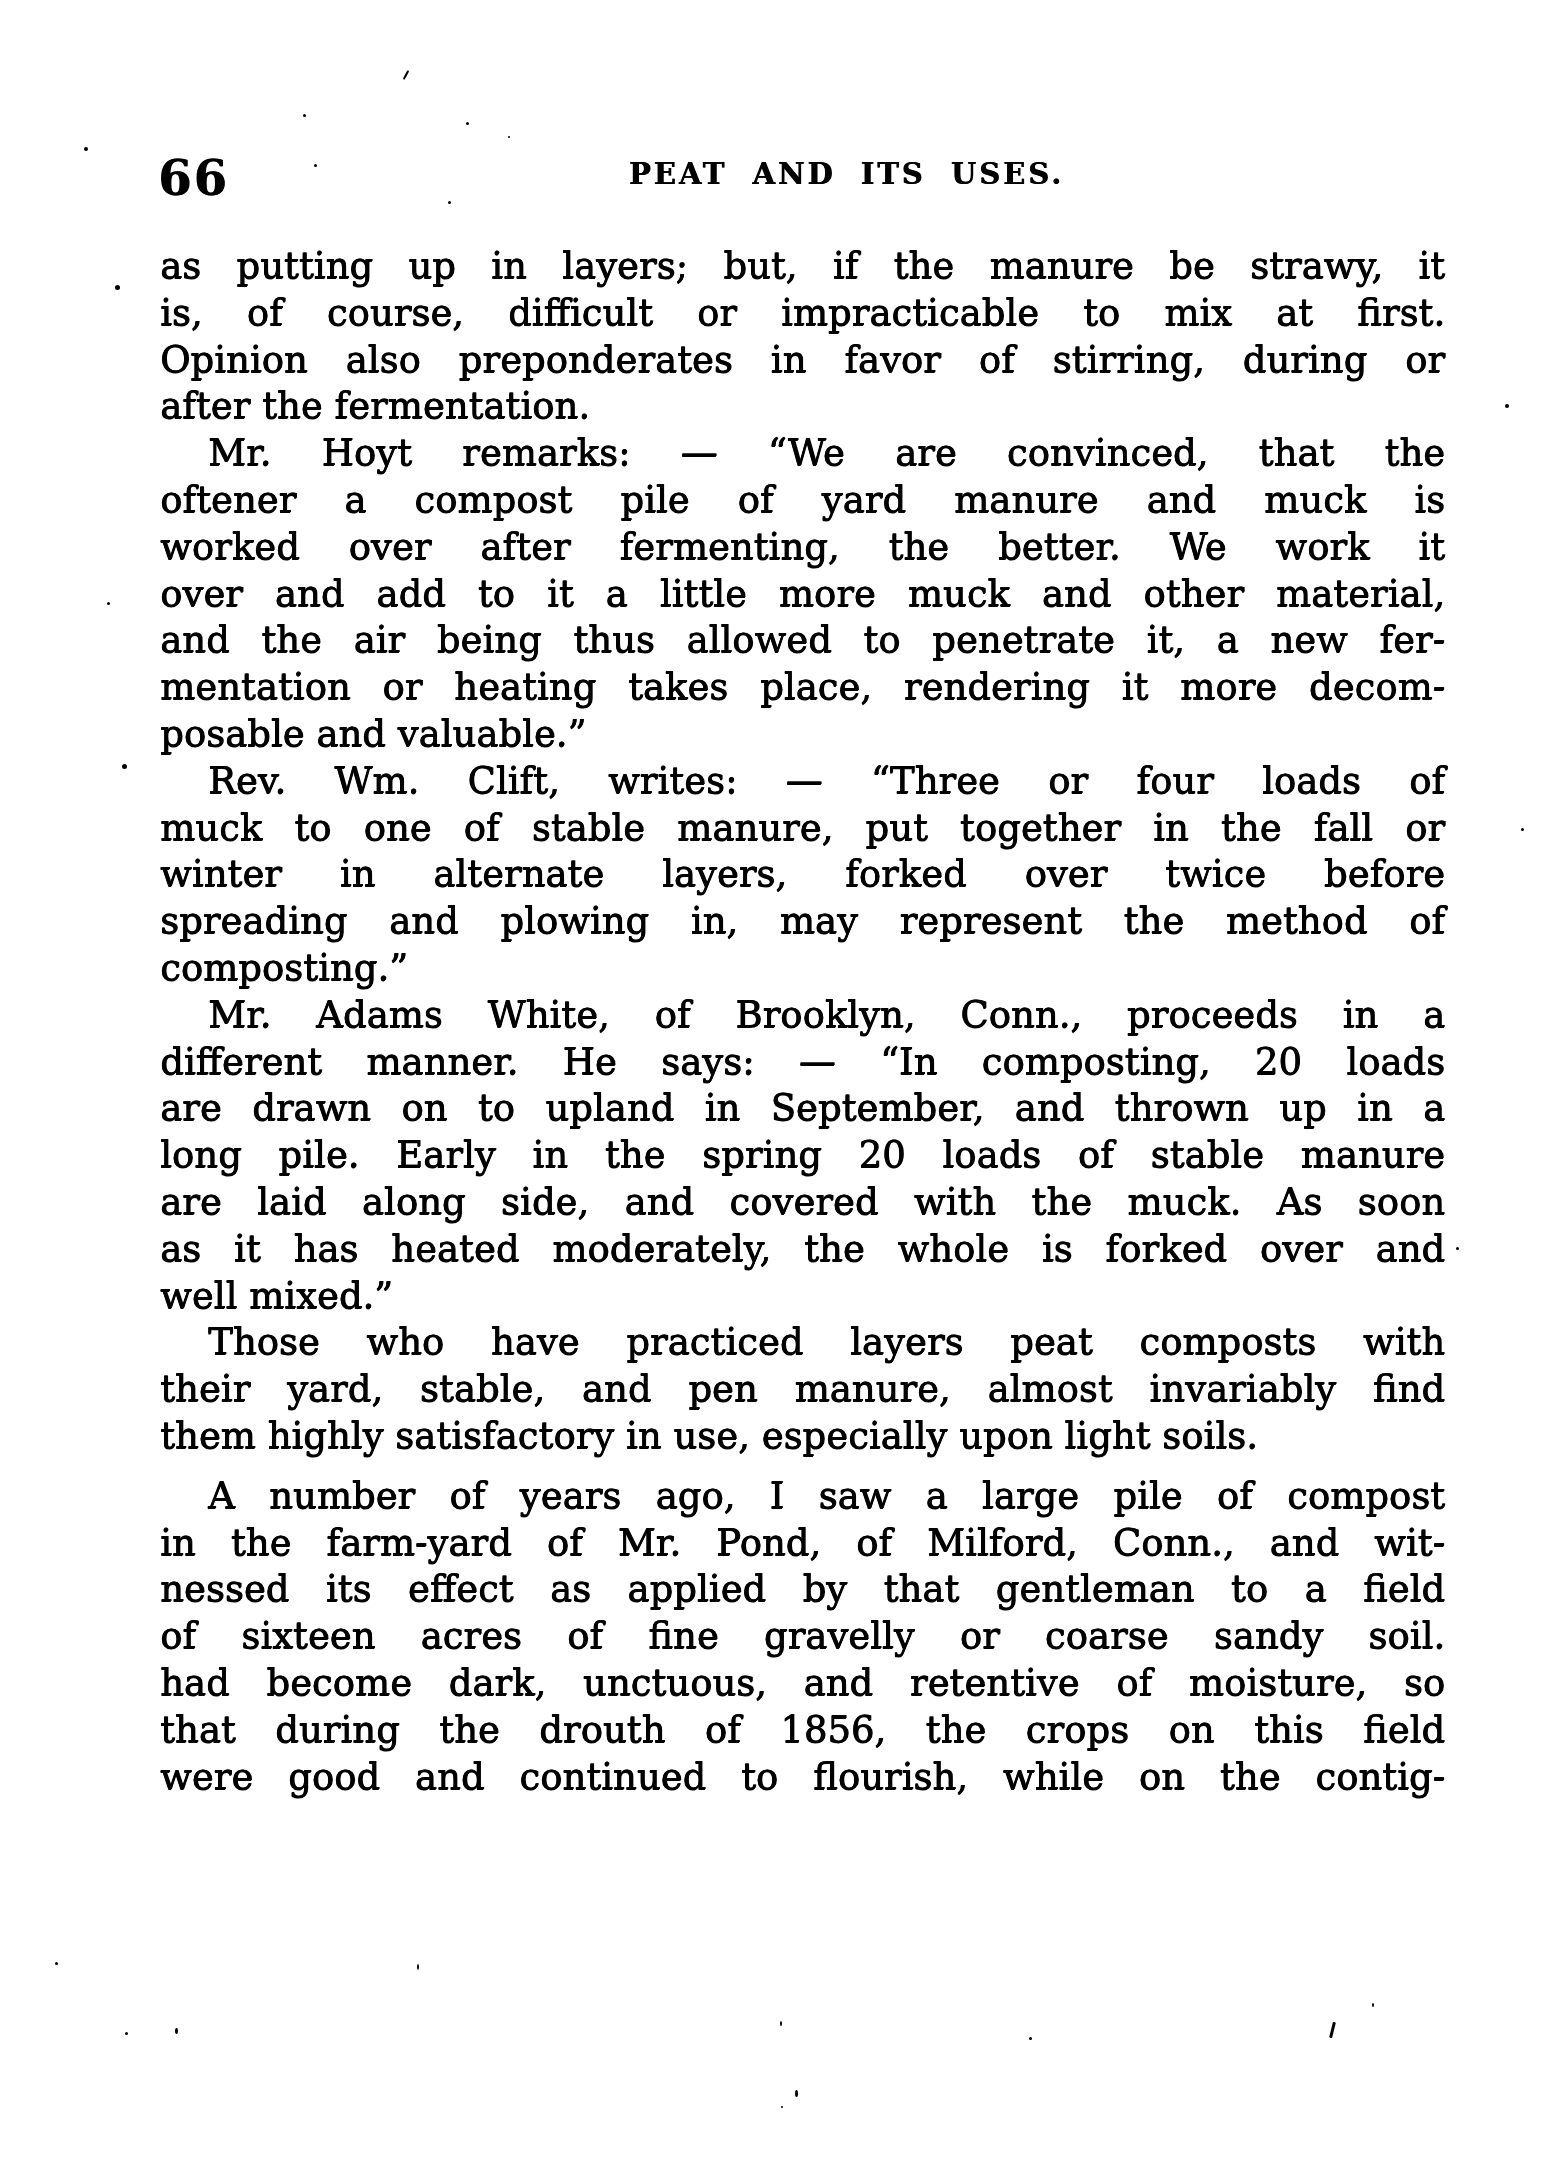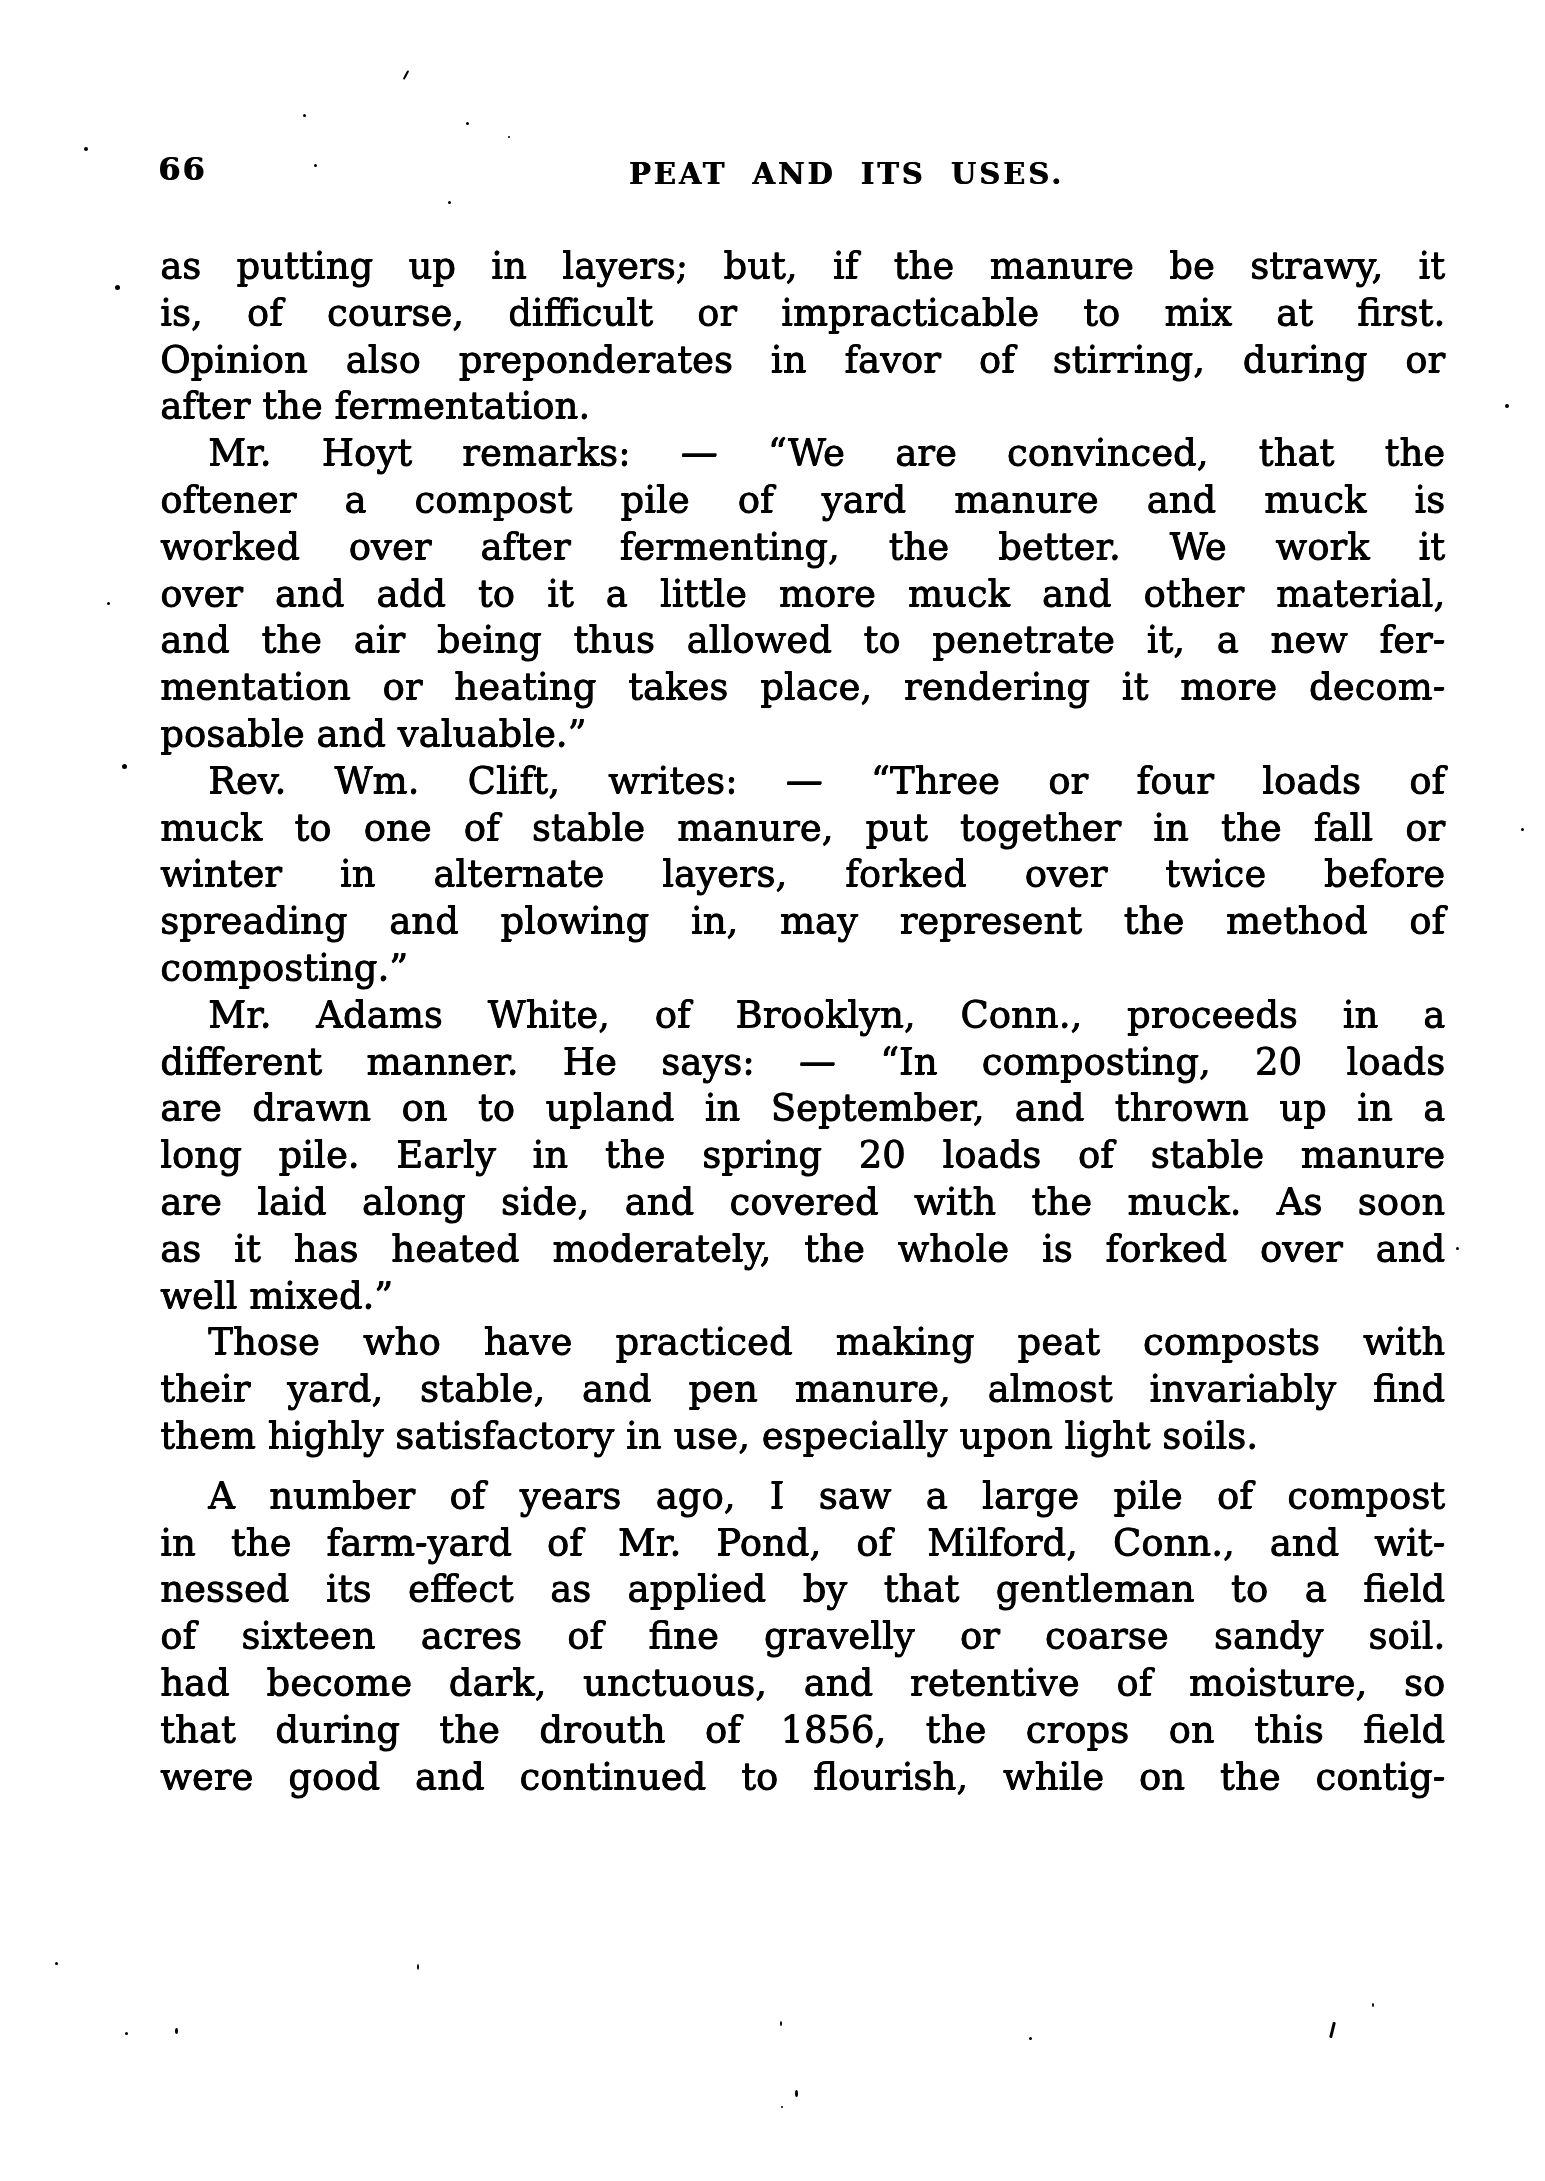--- a/index.html
+++ b/index.html
@@ -10,21 +10,21 @@
     background: #ffffff;
     color: #000000;
     font-family: "DejaVu Serif", "Liberation Serif", serif;
     overflow: hidden;
   }
   
   .pagenum {
     position: absolute;
     left: 158px;
     top: 150px;
-    font-size: 32px;
+    font-size: 48px;
     font-weight: bold;
     letter-spacing: 2px;
     text-shadow: 0.7px 0 0 currentColor;
   }
   .running-title {
     position: absolute;
     left: 450px;
     top: 157px;
     width: 614px;
     text-align: right;
@@ -113,21 +113,21 @@
       <div class="ln">Mr. Adams White, of Brooklyn, Conn., proceeds in a</div>
       <div class="ln">different manner.  He says: — “In composting, 20 loads</div>
       <div class="ln">are drawn on to upland in September, and thrown up in a</div>
       <div class="ln">long pile.  Early in the spring 20 loads of stable manure</div>
       <div class="ln">are laid along side, and covered with the muck.  As soon</div>
       <div class="ln">as it has heated moderately, the whole is forked over and</div>
       <div class="ln last">well mixed.”</div>
     </div>
 
     <div class="para ind">
-      <div class="ln">Those who have practiced making peat composts with</div>
+      <div class="ln">Those who have practiced layers peat composts with</div>
       <div class="ln">their yard, stable, and pen manure, almost invariably find</div>
       <div class="ln last">them highly satisfactory in use, especially upon light soils.</div>
     </div>
 
     <div class="para ind gap">
       <div class="ln">A number of years ago, I saw a large pile of compost</div>
       <div class="ln">in the farm-yard of Mr. Pond, of Milford, Conn., and wit-</div>
       <div class="ln">nessed its effect as applied by that gentleman to a field</div>
       <div class="ln">of sixteen acres of fine gravelly or coarse sandy soil.</div>
       <div class="ln">had become dark, unctuous, and retentive of moisture, so</div>

